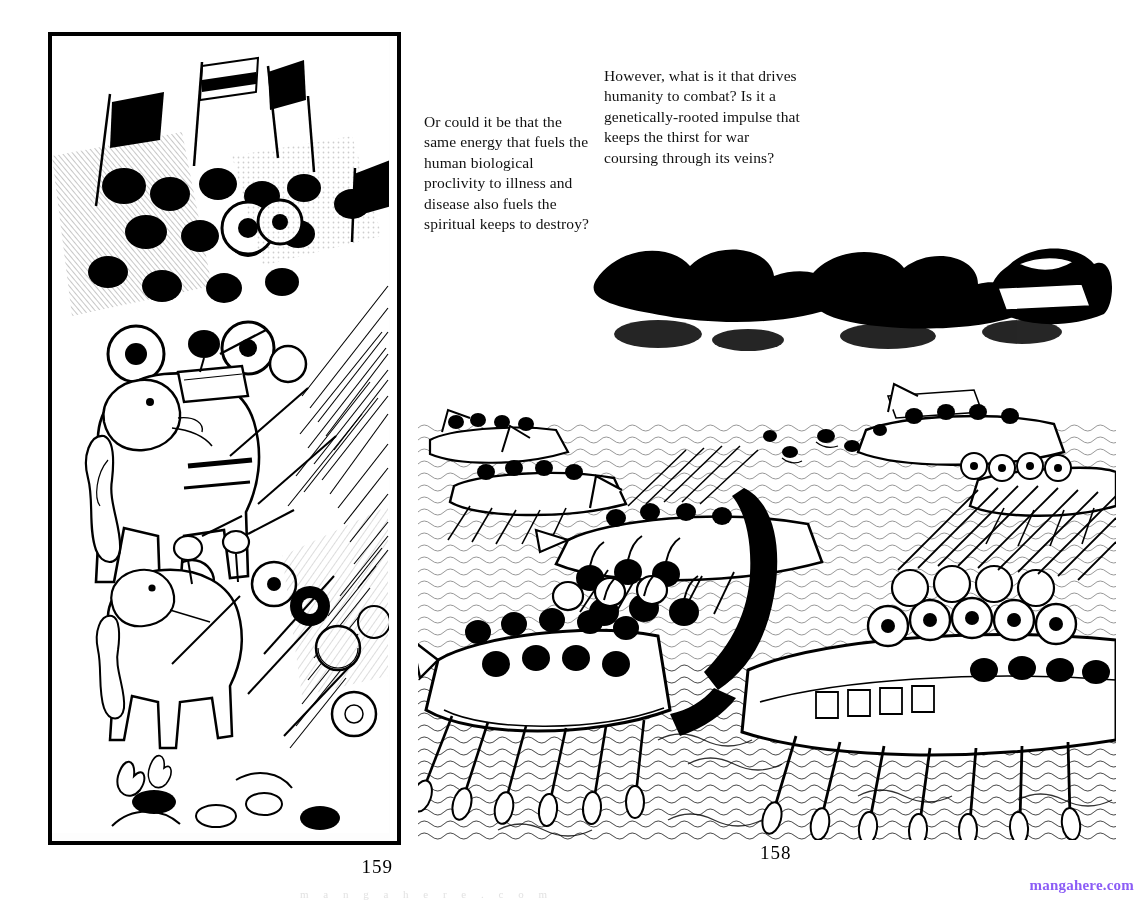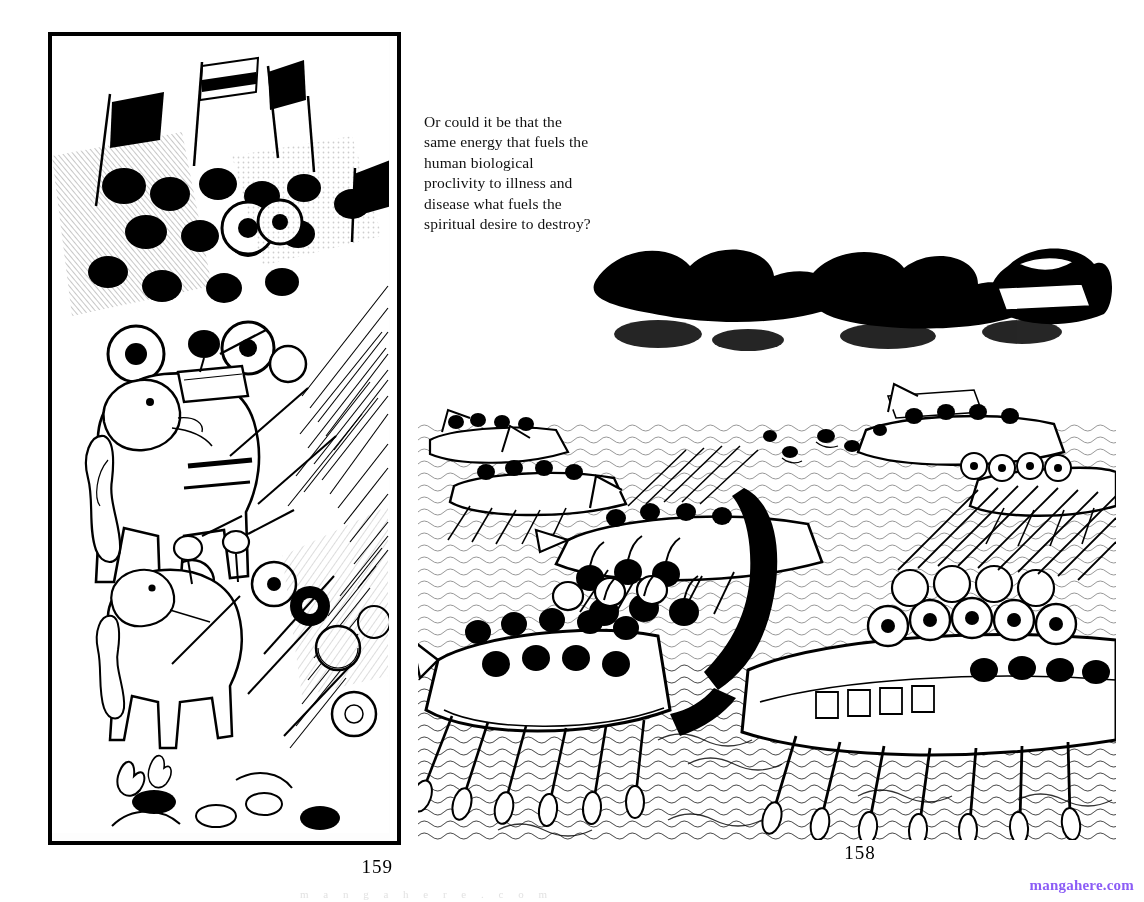--- a/index.html
+++ b/index.html
@@ -60,21 +60,20 @@
     height: 600px;
     background: #ffffff;
     overflow: hidden;
   }
 
   .page-num-right {
     position: absolute;
     left: 760px;
     top: 842px;
     width: 200px;
-    text-align: center;
     font-size: 19px;
     letter-spacing: 1px;
   }
 
   
   .caption {
     position: absolute;
     font-family: "Liberation Serif", serif;
     font-size: 15.5px;
     line-height: 1.32;
@@ -305,21 +304,22 @@
           <path d="M0 120 L130 96 L160 250 L20 280 Z" fill="url(#hatch2)"></path>
           <path d="M230 520 L336 470 L336 640 L250 660 Z" fill="url(#hatch1)" opacity="0.5"></path>
           <path d="M180 120 L300 100 L330 200 L210 230 Z" fill="url(#dots)" opacity="0.35"></path>
         </g>
       </svg>
     </div>
   </div>
 
   <div class="page-num-left">159</div>
 
-  <div class="caption caption-a">Or could it be that the same energy that fuels the human biological proclivity to illness and disease what fuels the spiritual desire to destroy?</div>
+  <div class="caption caption-a">Or could it be that the same energy that fuels the human biological proclivity to illness and disease also fuels the spiritual keeps to destroy?</div>
+  <div class="caption caption-b">However, what is it that drives humanity to combat? Is it a genetically-rooted impulse that keeps the thirst for war coursing through its veins?</div>
 
   <div class="right-art">
     <svg width="698" height="600" viewBox="0 0 698 600" aria-hidden="true">
       <defs>
         <pattern id="wave" width="26" height="12" patternUnits="userSpaceOnUse">
           <path d="M0 8 q6 -6 13 0 q7 6 13 0" fill="none" stroke="#000" stroke-width="0.9"></path>
         </pattern>
         <pattern id="hatchR" width="5" height="5" patternUnits="userSpaceOnUse" patternTransform="rotate(40)">
           <line x1="0" y1="0" x2="0" y2="5" stroke="#000" stroke-width="0.8"></line>
         </pattern>

